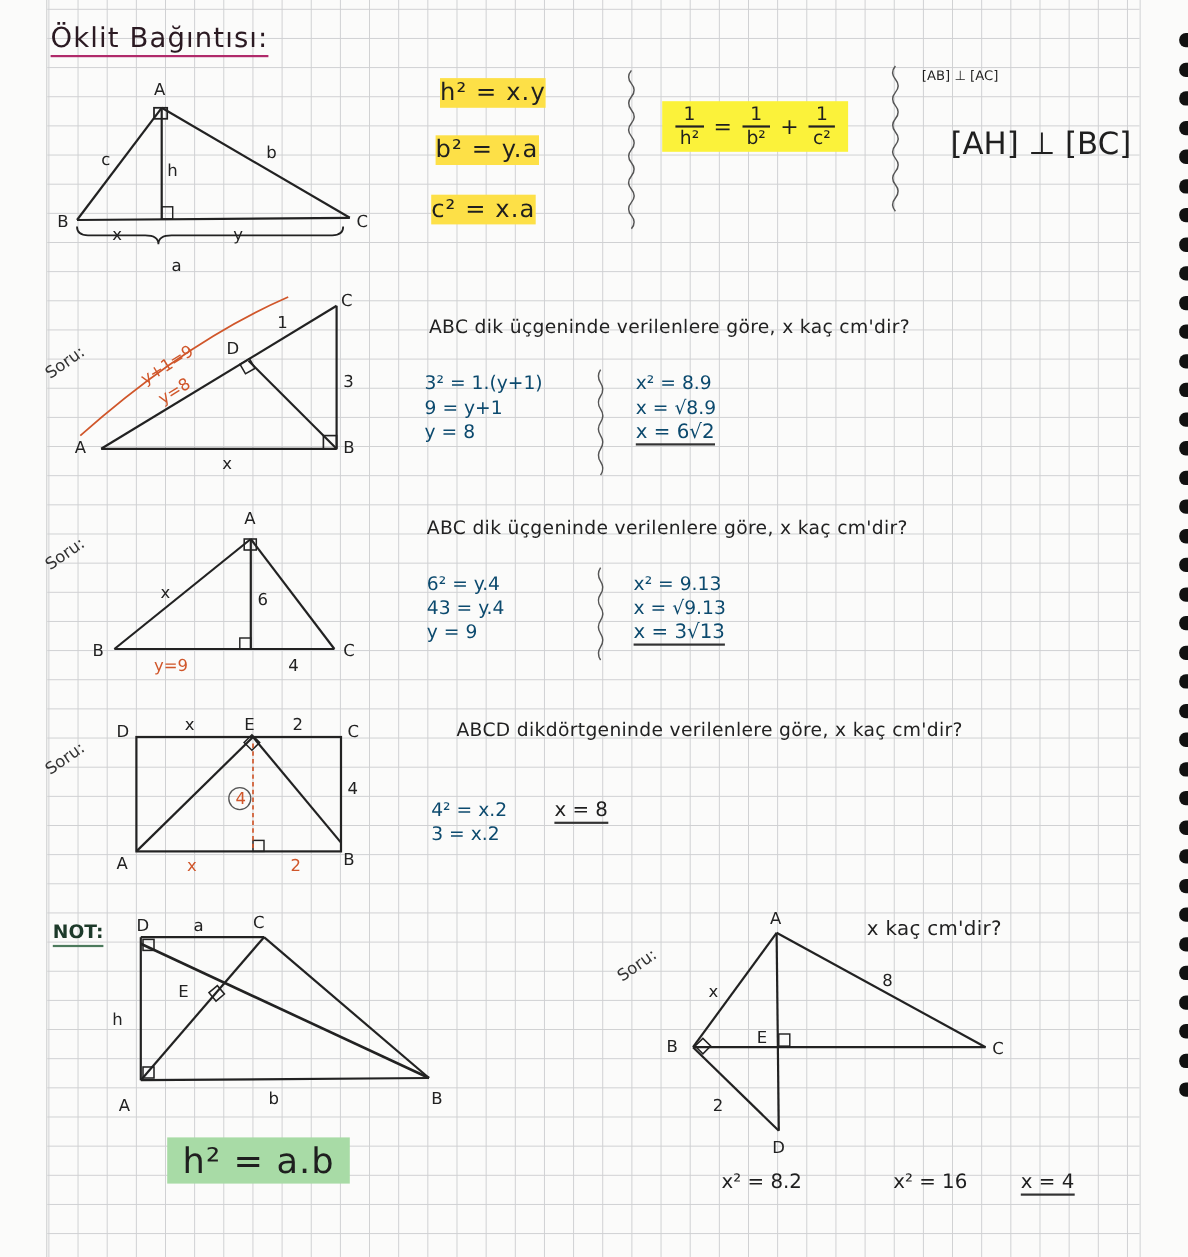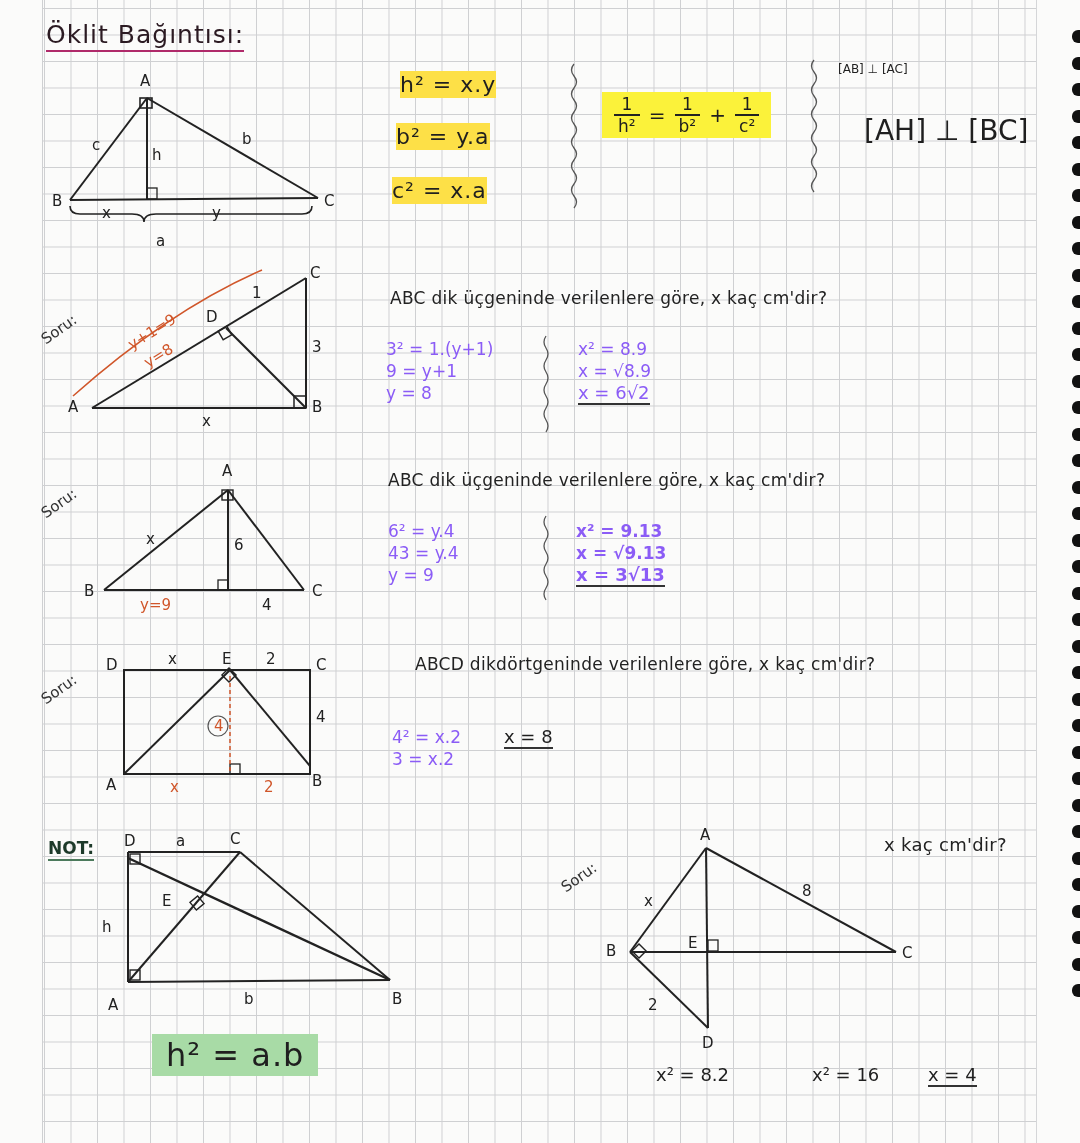--- a/index.html
+++ b/index.html
@@ -29,21 +29,21 @@
   .abs { position: absolute; }
   .hand { font-family: "DejaVu Sans", sans-serif; white-space: nowrap; }
   .title {
     left: 46px; top: 20px; font-size: 25px; color: #2b1a22; letter-spacing: 1px;
     border-bottom: 2px solid #b02a6a; padding-bottom: 1px;
   }
   .formula { font-size: 22px; letter-spacing: 1px; }
   .hl-yellow { background: #fde047; padding: 1px 0; }
   .hl-green { background: #a8dba6; padding: 2px 14px; }
   .question { font-size: 17px; color: #222; letter-spacing: 0.3px; }
-  .work { font-size: 17px; line-height: 22px; color: #8b5cf6; }
+  .work { font-size: 17px; line-height: 22px; color: #0c4a6e; }
   .answer { font-size: 18px; border-bottom: 2px solid #333; }
   .soru {
     font-size: 15px; transform: rotate(-35deg); transform-origin: left bottom;
     color: #333;
   }
   .not-label {
     left: 48px; top: 838px; font-size: 17px; font-weight: bold; color: #1d3a2a;
     border-bottom: 2px solid #4c7a5c; padding-bottom: 1px;
   }
   svg.diagram { position: absolute; overflow: visible; }
@@ -217,21 +217,21 @@
 
 <div class="abs hand question" style="left:388px;top:470px;">ABC dik üçgeninde verilenlere göre, x kaç cm'dir?</div>
 <div class="abs hand work" style="left:388px;top:520px;">
   <div>6² = y.4</div>
   <div>43 = y.4</div>
   <div>y = 9</div>
 </div>
 <svg class="diagram" style="left:540px;top:516px;" width="12" height="80">
   <path class="squiggle" d="M6,0 q-4,6 0,12 q4,6 0,12 q-4,6 0,12 q4,6 0,12 q-4,6 0,12 q4,6 0,12 q-4,6 0,12"></path>
 </svg>
-<div class="abs hand work" style="left:576px;top:520px;font-weight:bold;">
+<div class="abs hand work" style="left:576px;top:520px;">
   <div>x² = 9.13</div>
   <div>x = √9.13</div>
   <div><span class="answer">x = 3√13</span></div>
 </div>
 
 <div class="abs hand soru" style="left:48px;top:690px;">Soru:</div>
 <svg class="diagram" style="left:40px;top:640px;" width="320" height="160">
   <g stroke="#222" stroke-width="2" fill="none">
     <rect x="84" y="30" width="186" height="104"></rect>
     <line x1="84" y1="134" x2="190" y2="30"></line>
@@ -302,18 +302,18 @@
   </g>
   <text class="lbl" x="100" y="20">A</text>
   <text class="lbl" x="6" y="136">B</text>
   <text class="lbl" x="302" y="138">C</text>
   <text class="lbl" x="102" y="228">D</text>
   <text class="lbl" x="88" y="128">E</text>
   <text class="lbl" x="44" y="86">x</text>
   <text class="lbl" x="202" y="76">8</text>
   <text class="lbl" x="48" y="190">2</text>
 </svg>
-<div class="abs hand question" style="left:884px;top:834px;font-size:18px;">x kaç cm'dir?</div>
+<div class="abs hand question" style="left:788px;top:834px;font-size:18px;">x kaç cm'dir?</div>
 <div class="abs hand" style="left:656px;top:1064px;font-size:18px;">x² = 8.2</div>
 <div class="abs hand" style="left:812px;top:1064px;font-size:18px;">x² = 16</div>
 <div class="abs hand" style="left:928px;top:1064px;font-size:18px;">
   <span class="answer">x = 4</span>
 </div>
 
 </body></html>

